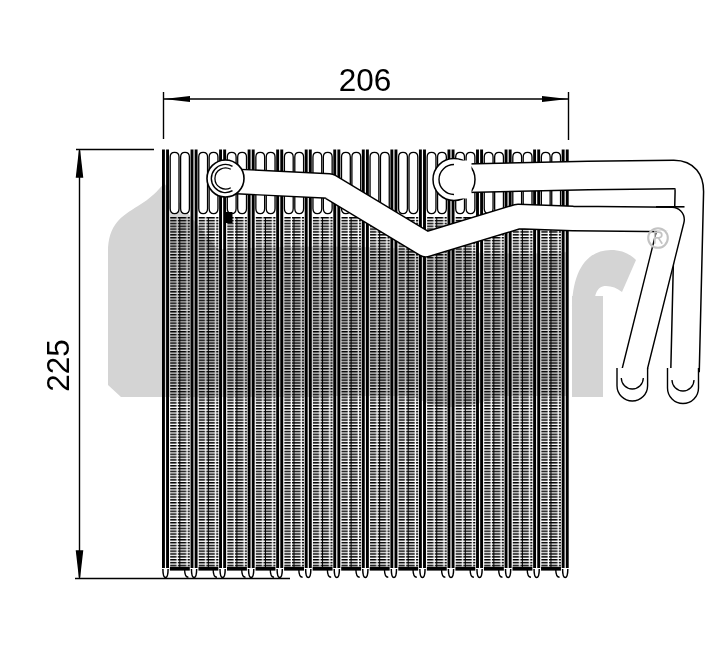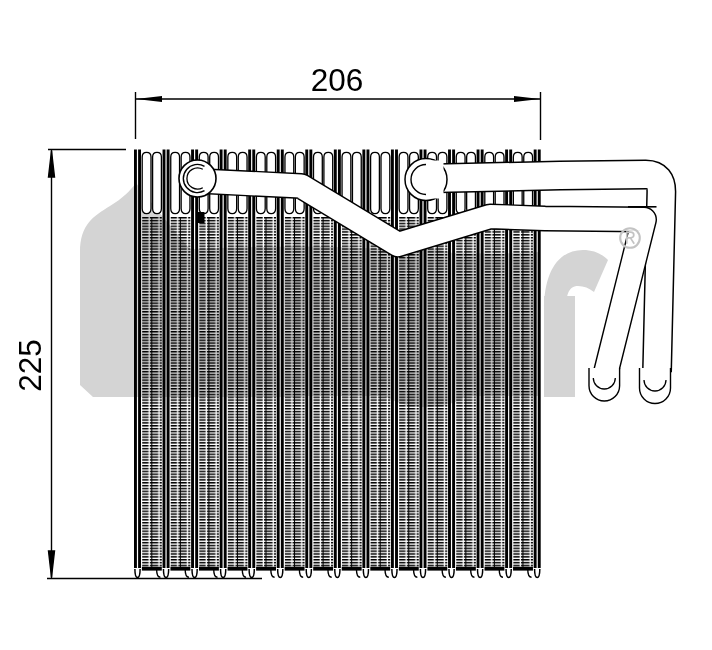--- a/index.html
+++ b/index.html
@@ -1,16 +1,16 @@
 <!DOCTYPE html>
 <html><head>
 <meta charset="utf-8">
 <style>
 html,body{margin:0;padding:0;background:#ffffff;}
-#page{width:572px;height:650px;position:relative;font-family:"Liberation Sans",sans-serif;}
+#page{width:572px;height:650px;position:relative;font-family:"Liberation Sans",sans-serif;padding-left:28px;}
 svg{display:block;}
 </style>
 </head>
 <body>
 <div id="page">
 <svg width="712" height="650" viewBox="0 0 712 650" xmlns="http://www.w3.org/2000/svg">
 <defs>
   <pattern id="finhatch" patternUnits="userSpaceOnUse" x="134" y="217" width="9.85" height="2.85">
     <rect x="0" y="0" width="8.55" height="1.5" fill="#000"></rect>
   </pattern>

